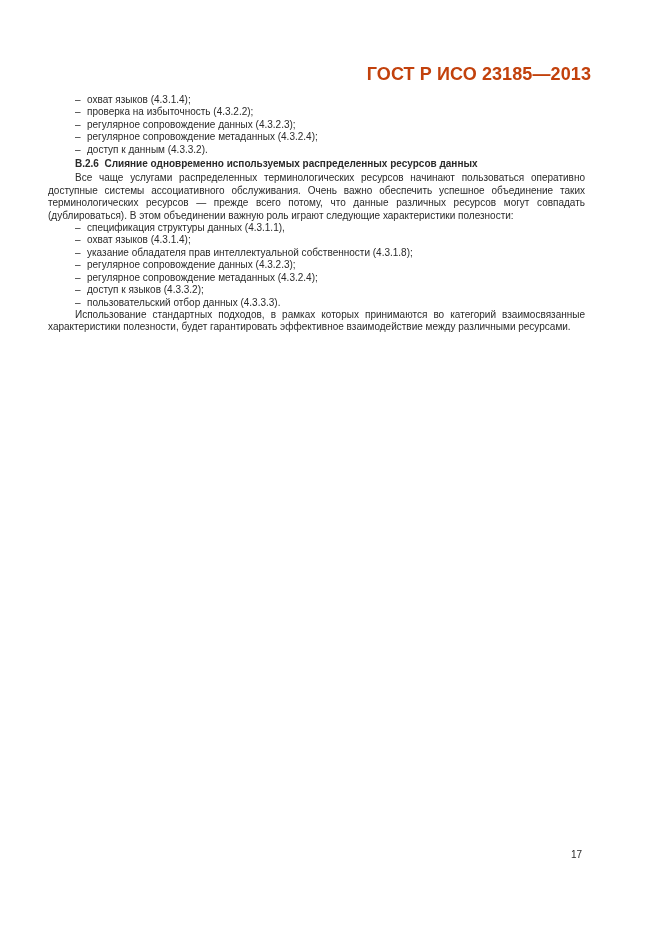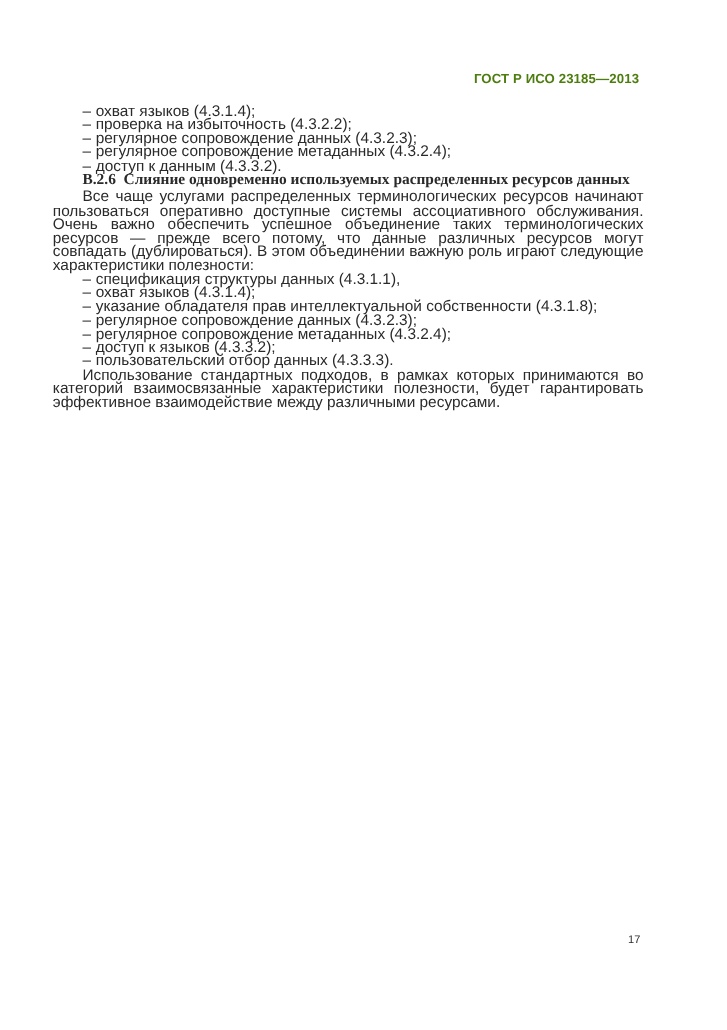--- a/index.html
+++ b/index.html
@@ -1,31 +1,31 @@
 <!DOCTYPE html>
 <html><head>
   <meta charset="utf-8">
   <style>
     html, body { margin: 0; padding: 0; }
     body {
       width: 661px; height: 936px; background: #ffffff; position: relative;
       font-family: "Liberation Sans", sans-serif; color: #2a2a2a; overflow: hidden;
     }
     .header {
-      position: absolute; top: 64px; right: 80px;
-      font-weight: bold; font-size: 12px; color: #4d7c0f; letter-spacing: 0.1px;
+      position: absolute; top: 64px; right: 70px;
+      font-weight: bold; font-size: 18px; color: #c2410c; letter-spacing: 0.1px;
     }
     .content {
       position: absolute; left: 48px; top: 94px; width: 537px;
-      font-size: 14px; line-height: 12.4px;
+      font-size: 10px; line-height: 12.4px;
     }
     .li { padding-left: 27px; white-space: nowrap; }
     .li .dash { display: inline-block; width: 12px; }
     .para { text-indent: 27px; text-align: justify; }
-    .heading { padding-left: 27px; font-weight: bold; margin-top: 2px; margin-bottom: 2px; white-space: nowrap; font-family: Liberation Serif, serif; }
+    .heading { padding-left: 27px; font-weight: bold; margin-top: 2px; margin-bottom: 2px; white-space: nowrap; }
     .page-num { position: absolute; top: 849px; left: 571px; font-size: 10px; color: #2a2a2a; }
   </style>
 </head>
 <body>
 
 <div class="header">ГОСТ Р ИСО 23185—2013</div>
 
 <div class="content">
   <div class="li"><span class="dash">–</span><span>охват языков (4.3.1.4);</span></div>
   <div class="li"><span class="dash">–</span><span>проверка на избыточность (4.3.2.2);</span></div>

